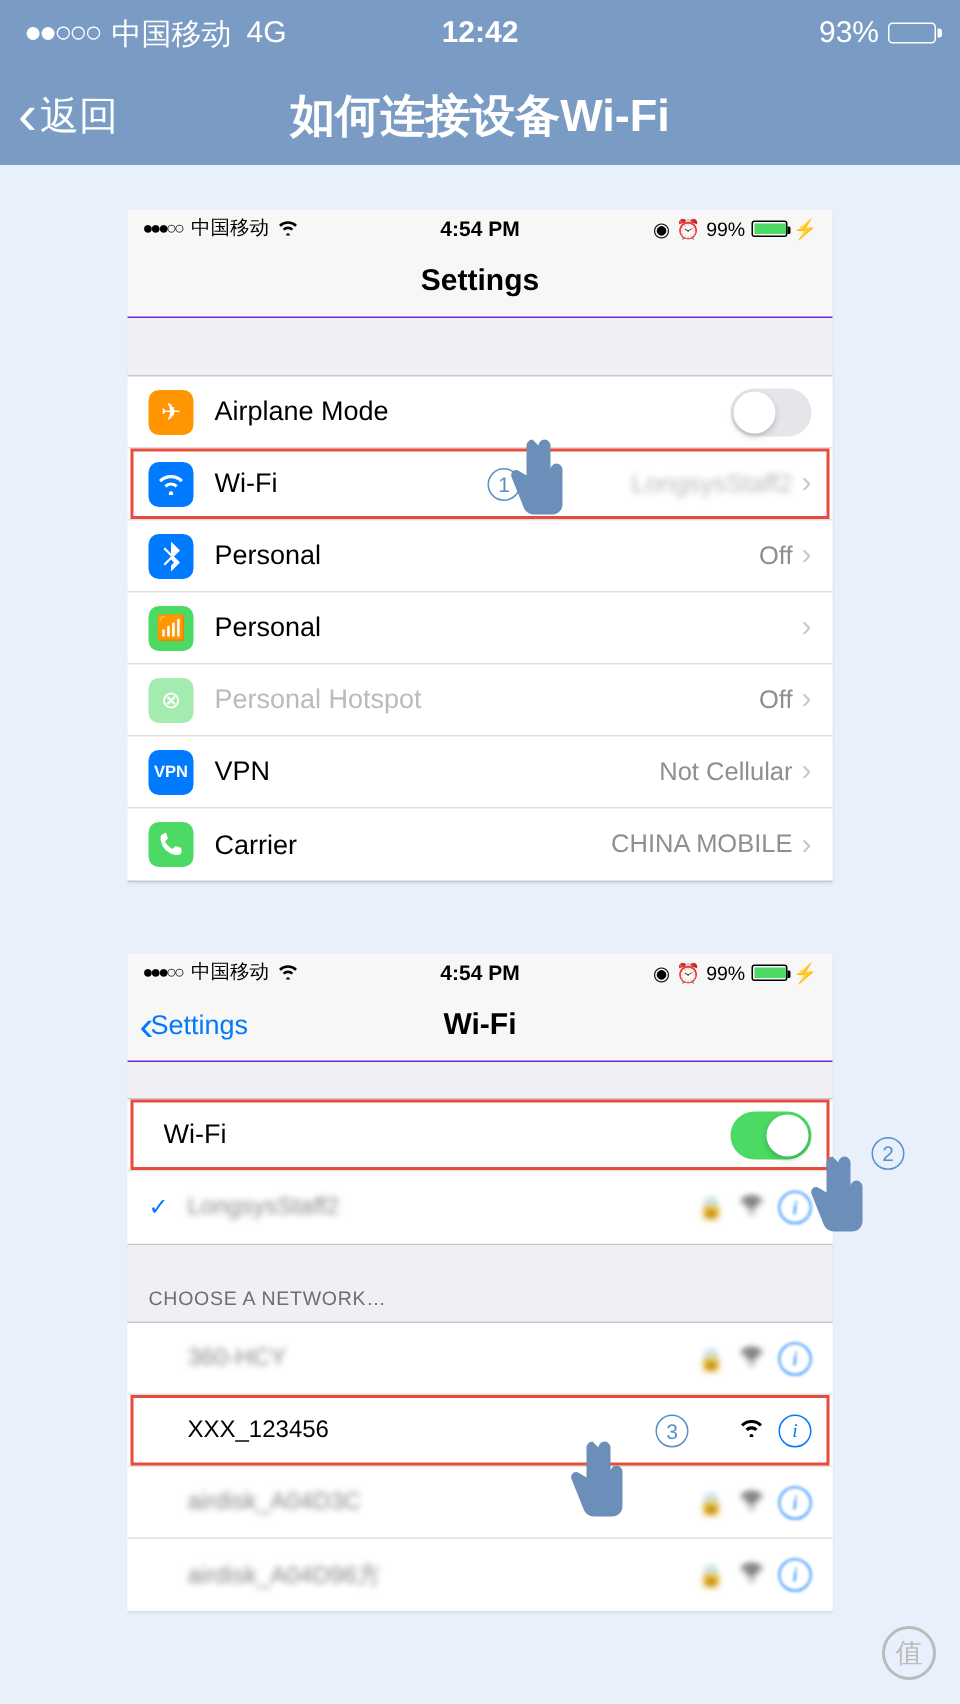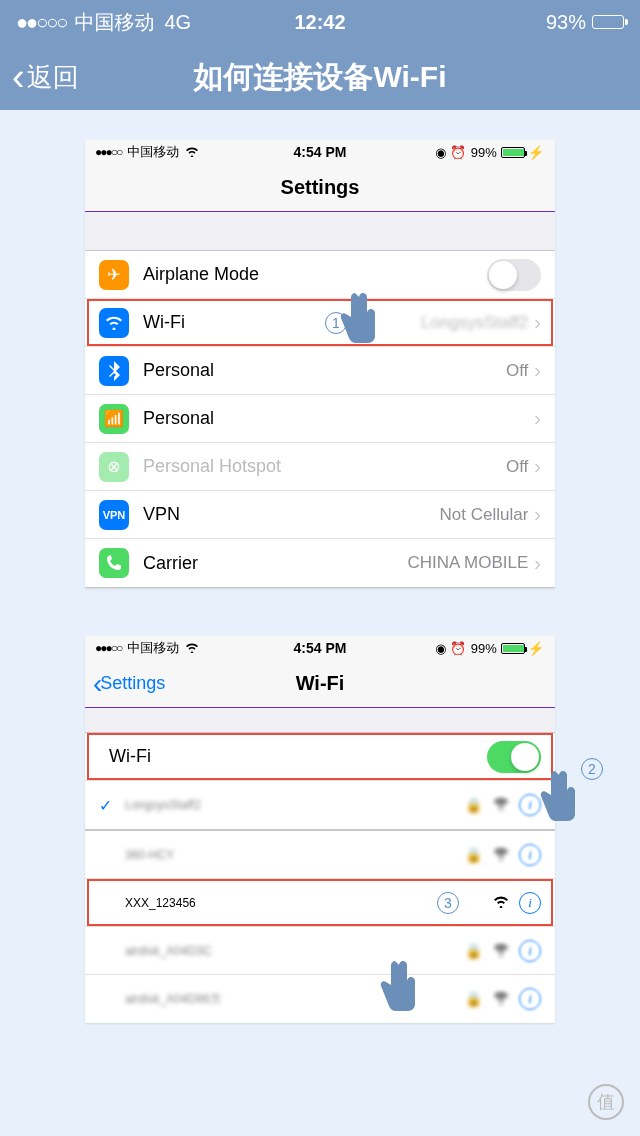--- a/index.html
+++ b/index.html
@@ -53,21 +53,21 @@
 .toggle-on .knob{left:auto;right:2px}
 .redbox{position:absolute;border:2px solid #e74c3c;pointer-events:none}
 .rb1{left:2px;right:2px;top:0;bottom:0}
 .circ-num{width:22px;height:22px;border:1.5px solid #5b8fc7;border-radius:50%;color:#5b8fc7;font-size:14px;display:flex;align-items:center;justify-content:center;font-weight:500}
 .hand{position:absolute;width:50px;height:60px;pointer-events:none}
 .hand svg{width:100%;height:100%}
 .sec-hdr{padding:28px 14px 8px 14px;font-size:13px;color:#6d6d72;letter-spacing:.5px}
 .net-row{height:48px;display:flex;align-items:center;padding:0 14px 0 40px;border-bottom:1px solid #e0e0e0;background:#fff;position:relative}
 .net-row:last-child{border-bottom:none}
 .check{position:absolute;left:14px;color:#007aff;font-size:16px}
-.net-name{font-size:12px}
+.net-name{font-size:16px}
 .net-blur{filter:blur(2px);color:#888}
 .net-ic{margin-left:auto;display:flex;align-items:center;gap:10px;color:#000}
 .info-ic{width:22px;height:22px;border:1.5px solid #007aff;border-radius:50%;color:#007aff;display:flex;align-items:center;justify-content:center;font-size:13px;font-style:italic;font-family:Georgia,serif}
 .info-blur{filter:blur(1px)}
 .lock{font-size:14px}
 .wm{position:absolute;right:16px;bottom:16px;display:flex;align-items:center;gap:8px;color:#999;font-size:22px}
 .wm-c{width:36px;height:36px;border:2px solid #bbb;border-radius:50%;display:flex;align-items:center;justify-content:center;font-size:18px;color:#bbb}
 .circ-abs{position:absolute}
 </style>
 </head>
@@ -226,20 +226,21 @@
     <span class="net-blur">
      <svg width="16" height="12" viewBox="0 0 16 12">
                 <path d="M8 10a1.3 1.3 0 100 2.6 1.3 1.3 0 000-2.6zM4 6.5a5.7 5.7 0 018 0L10.6 8a3.7 3.7 0 00-5.2 0zM1 3.5a9.9 9.9 0 0114 0L13.6 5a8 8 0 00-11.2 0z" fill="#000"></path>
               </svg>
     </span>
     <span class="info-ic info-blur">i</span>
    </div>
   </div>
  </div>
 
+ <div class="sec-hdr">CHOOSE A NETWORK…</div>
  <div style="background:#fff;border-top:1px solid #c8c7cc">
   <div class="net-row">
    <span class="net-name net-blur">360-HCY</span>
    <div class="net-ic">
     <span class="lock net-blur">🔒</span>
     <span class="net-blur"><svg width="16" height="12" viewBox="0 0 16 12">
                 <path d="M8 10a1.3 1.3 0 100 2.6 1.3 1.3 0 000-2.6zM4 6.5a5.7 5.7 0 018 0L10.6 8a3.7 3.7 0 00-5.2 0zM1 3.5a9.9 9.9 0 0114 0L13.6 5a8 8 0 00-11.2 0z" fill="#000"></path>
               </svg></span>
     <span class="info-ic info-blur">i</span>
    </div>

